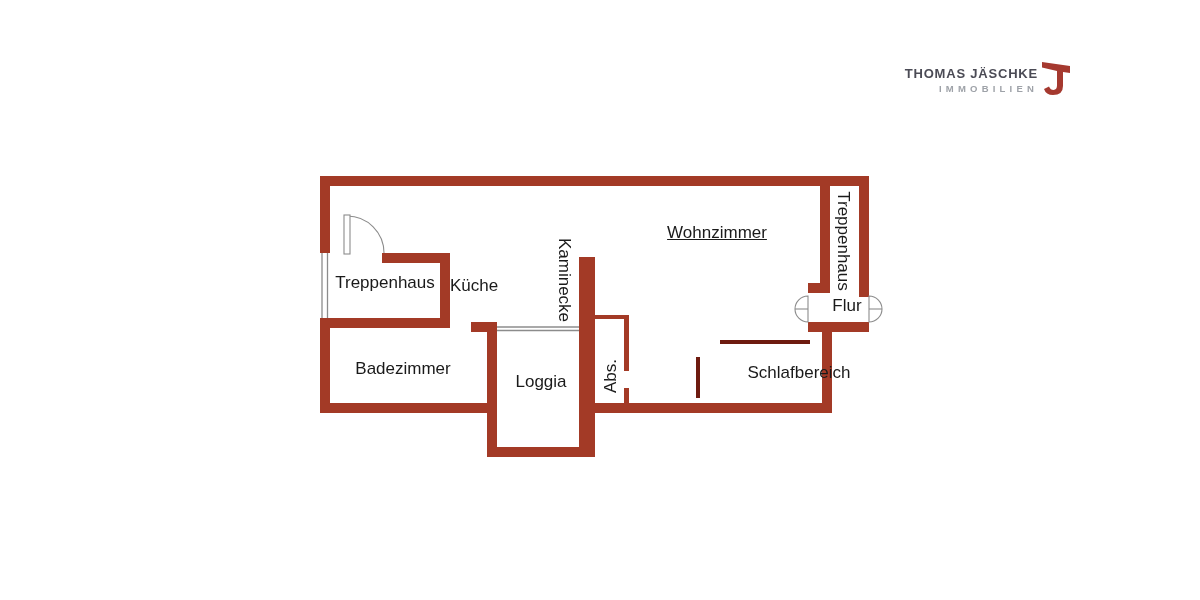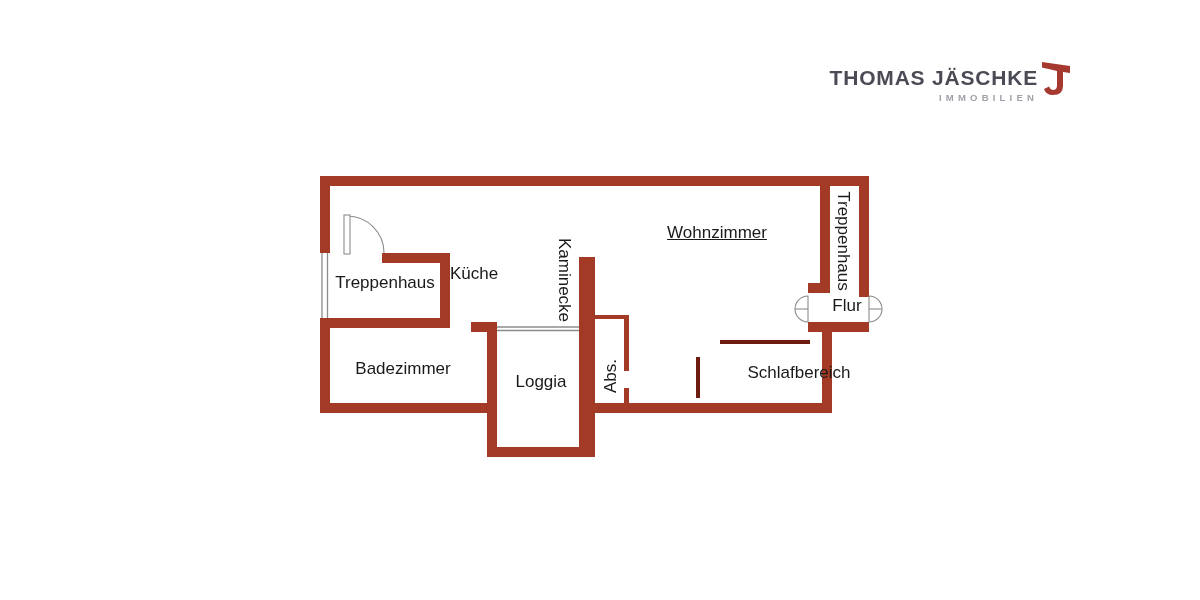--- a/index.html
+++ b/index.html
@@ -19,21 +19,21 @@
   
   svg.overlay{position:absolute;left:0;top:0;}
   .opening-line{stroke:var(--opening,#8C8C8C);stroke-width:1.3;fill:none;}
   .door-swing{stroke:var(--opening,#8C8C8C);stroke-width:1.1;fill:none;}
   .door-leaf{fill:#ffffff;stroke:var(--opening,#8C8C8C);stroke-width:1.1;}
   .flur-arc{fill:#ffffff;stroke:var(--opening,#8C8C8C);stroke-width:1.1;}
 
   
   .logo{position:absolute;top:66px;right:129px;display:flex;align-items:flex-start;}
   .logo-text{text-align:right;margin-right:3px;}
-  .logo-line1{font-size:21px;font-weight:bold;letter-spacing:0.8px;
+  .logo-line1{font-size:13px;font-weight:bold;letter-spacing:0.8px;
               color:var(--logo_primary,#4B4B55);}
   .logo-line2{font-size:9.5px;font-weight:bold;letter-spacing:4.2px;
               color:var(--logo_secondary,#9EA2A8);margin-top:2px;}
   .logo-mark{margin-top:-7px;}
   .logo-mark path{fill:var(--logo_accent,#A5392F);}
 </style>
 </head>
 <body>
 
 <div class="canvas">
@@ -100,21 +100,21 @@
         <path class="flur-arc" d="M 808 296 A 13 13 0 0 0 808 322 Z"></path>
         <line class="door-swing" x1="808" y1="309" x2="795" y2="309"></line>
       </g>
       <g>
         <path class="flur-arc" d="M 869 296 A 13 13 0 0 1 869 322 Z"></path>
         <line class="door-swing" x1="869" y1="309" x2="882" y2="309"></line>
       </g>
     </svg>
 
     <div class="room-label" style="left:385px;top:283px;">Treppenhaus</div>
-    <div class="room-label" style="left:474px;top:274px;">Küche</div>
+    <div class="room-label" style="left:474px;top:286px;">Küche</div>
     <div class="room-label" style="left:403px;top:369px;">Badezimmer</div>
     <div class="room-label" style="left:541px;top:382px;">Loggia</div>
     <div class="room-label rot-cw" style="left:564px;top:280px;">Kaminecke</div>
     <div class="room-label rot-ccw" style="left:611px;top:376px;">Abs.</div>
     <div class="room-label" style="left:717px;top:233px;text-decoration:underline;">Wohnzimmer</div>
     <div class="room-label" style="left:799px;top:373px;">Schlafbereich</div>
     <div class="room-label" style="left:839px;top:306px;margin-left:8px;">Flur</div>
     <div class="room-label rot-cw" style="left:843px;top:241px;">Treppenhaus</div>
 
   </div>

